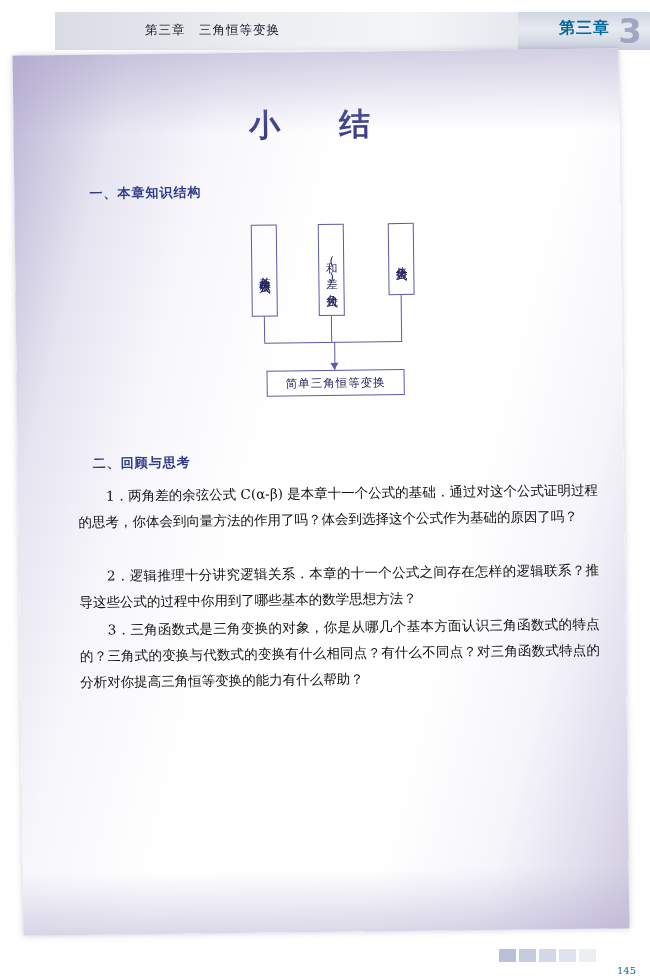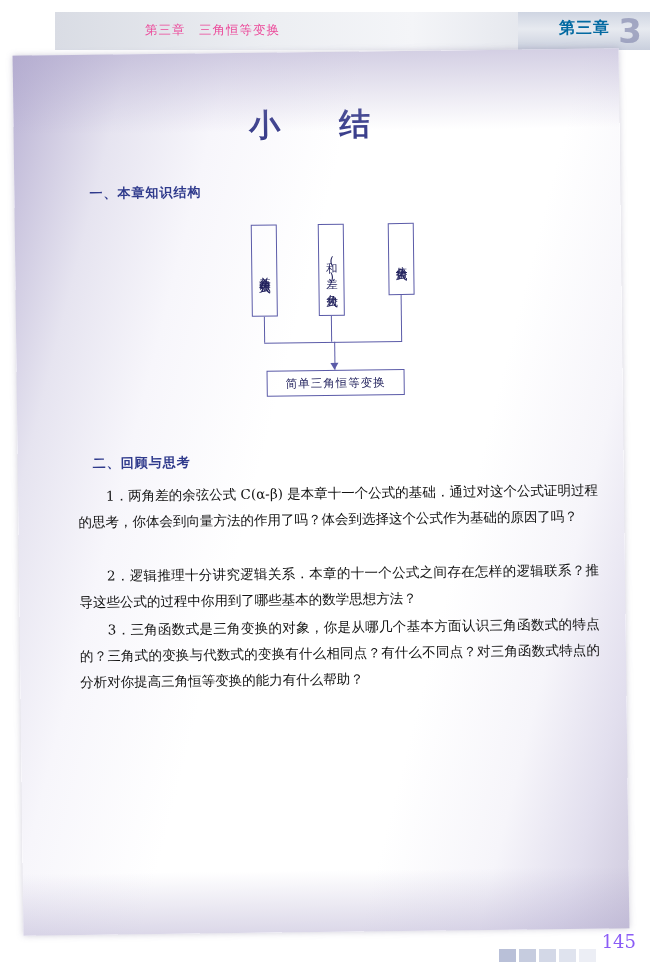--- a/index.html
+++ b/index.html
@@ -29,21 +29,21 @@
     top: 12px;
     width: 595px;
     height: 38px;
     background: linear-gradient(to right, #d9dce4 0%, #eceef2 35%, #f4f5f8 60%, #d5d9e2 100%);
   }
   .header-title {
     position: absolute;
     left: 145px;
     top: 22px;
     font-size: 12.5px;
-    color: #ec4899;
+    color: #0f172a;
     letter-spacing: 1px;
     white-space: nowrap;
   }
   .chapter-tab {
     position: absolute;
     right: 0px;
     top: 12px;
     width: 132px;
     height: 38px;
     background: linear-gradient(to bottom, #cfd5e2 0%, #e7eaf0 45%, #c9cfdd 100%);
@@ -205,23 +205,23 @@
     gap: 3px;
   }
   .footer-swatch i {
     display: block;
     width: 17px;
     height: 13px;
   }
   .page-number {
     position: absolute;
     right: 14px;
-    bottom: 28px;
-    font-size: 18px;
-    color: #8b5cf6;
+    bottom: 4px;
+    font-size: 10px;
+    color: #0369a1;
     font-family: "DejaVu Serif", "Liberation Serif", serif;
   }
 </style>
 </head>
 <body>
 
 <div class="page-root">
 
   <div class="header-band"></div>
   <div class="header-title">第三章　三角恒等变换</div>

